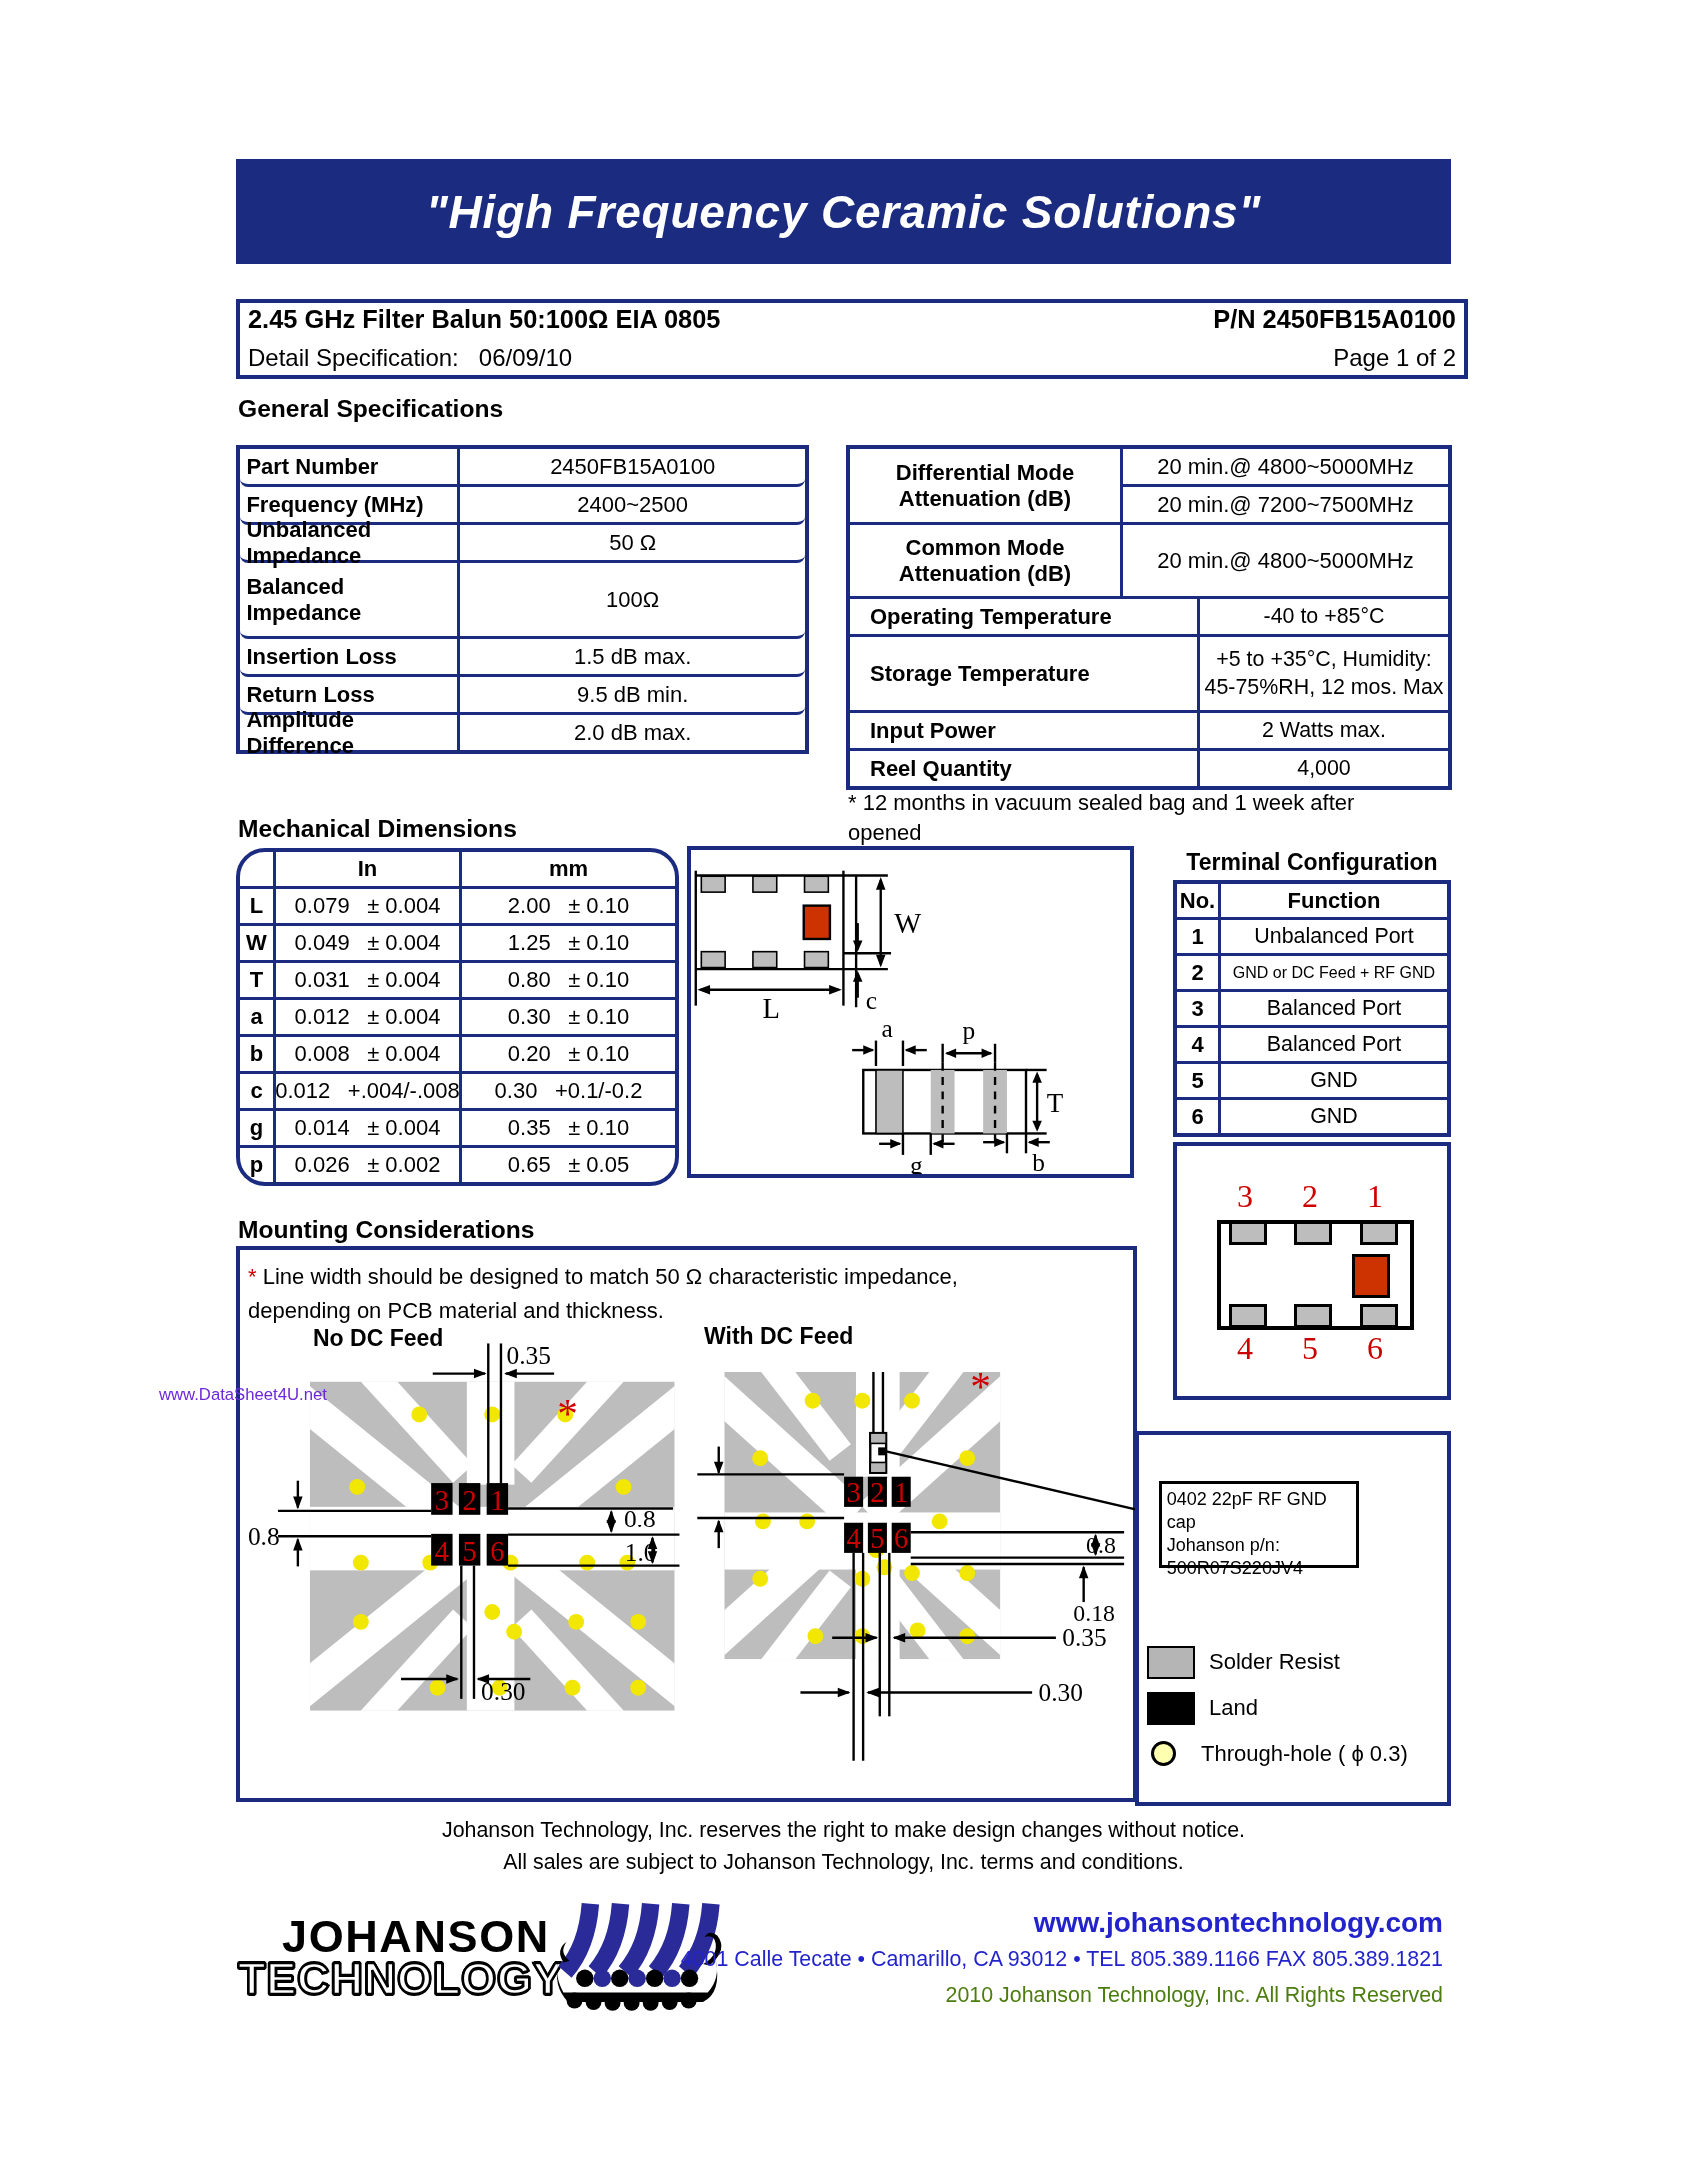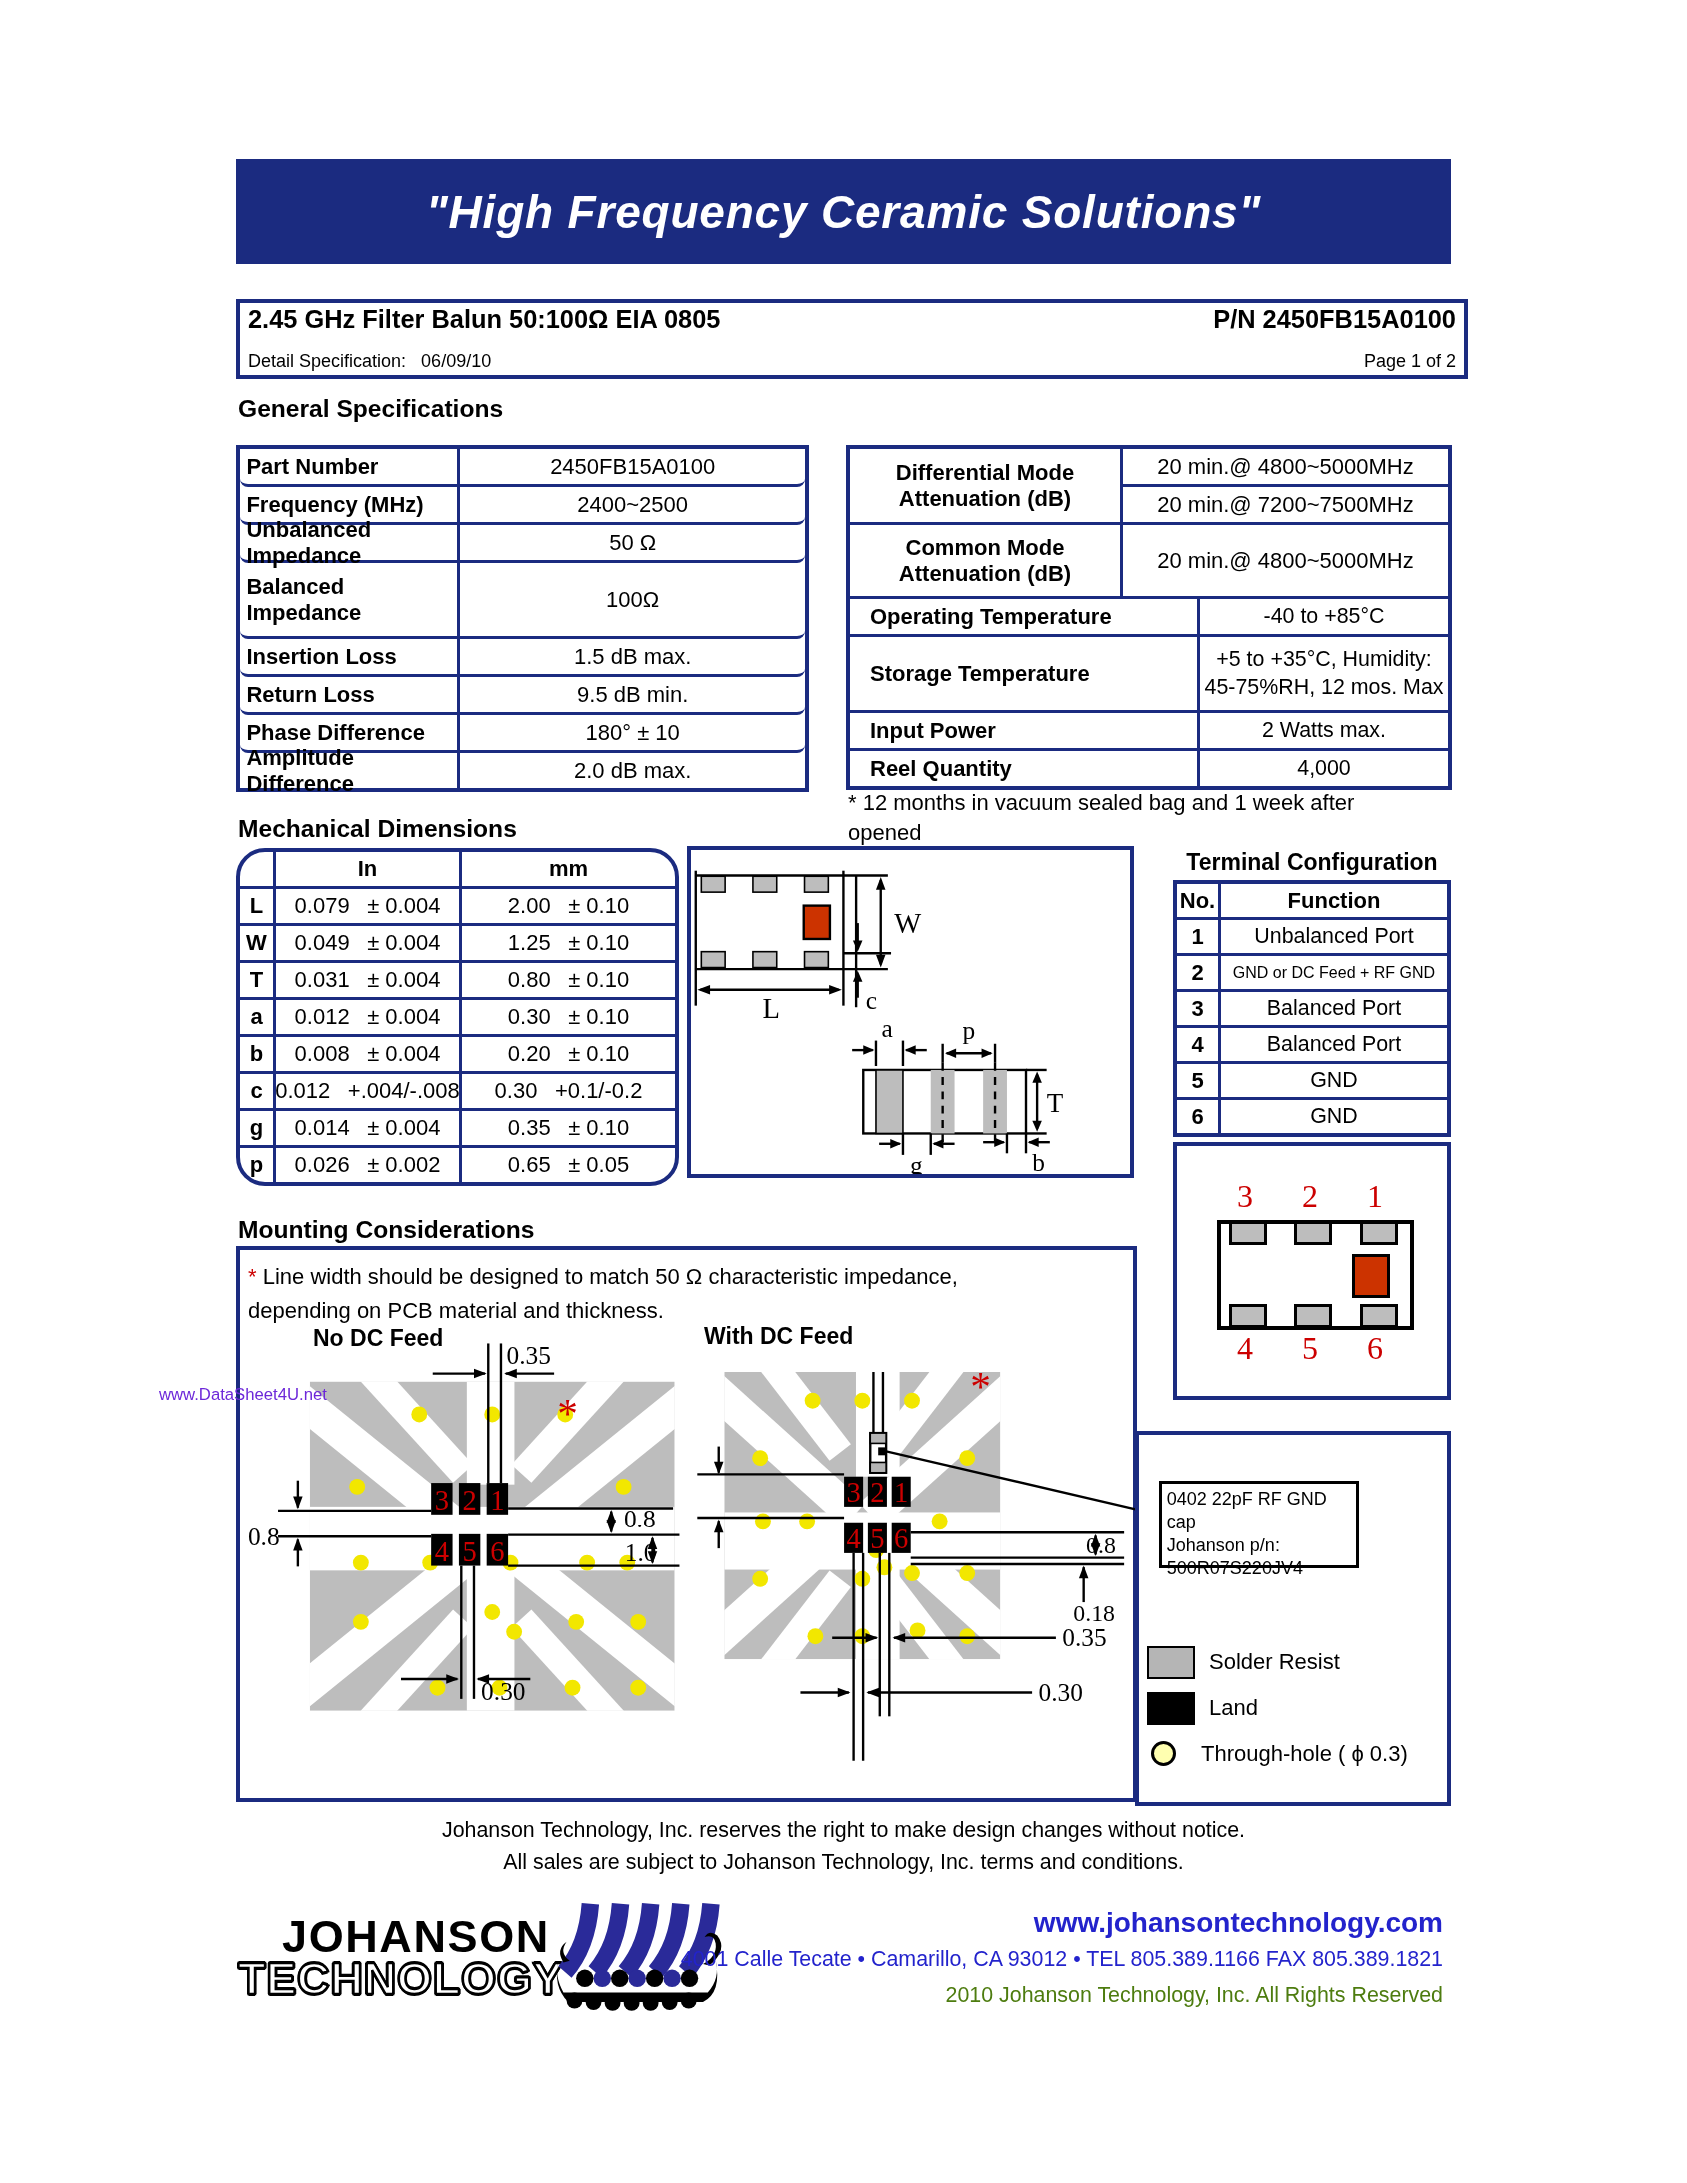--- a/index.html
+++ b/index.html
@@ -10,21 +10,21 @@
   
   .banner{left:236px;top:159px;width:1215px;height:105px;background:#1b2b80;
           display:flex;align-items:center;justify-content:center;}
   .banner span{color:#fff;font-size:46px;font-weight:bold;font-style:italic;letter-spacing:0.8px;}
 
   
   .titlebox{left:236px;top:299px;width:1208px;height:67px;border:4px solid #1b2b80;
             display:flex;flex-direction:column;justify-content:space-between;padding:2.4px 8px;box-sizing:content-box;}
   .trow{display:flex;justify-content:space-between;align-items:baseline;}
   .trow .big{font-size:25.4px;font-weight:bold;}
-  .trow .sm{font-size:18px;}
+  .trow .sm{font-size:24px;}
 
   .heading{font-size:24.6px;font-weight:bold;}
 
   
   .btbl{border:4px solid #1b2b80;background:#fff;}
 
   
   .gs-left{left:236px;top:445px;width:565px;}
   .lrow{display:flex;border-bottom:3.2px solid #1b2b80;}
   .lrow:last-child{border-bottom:none;}
@@ -163,24 +163,20 @@
       <div class="lab">Balanced Impedance</div>
       <div class="val">100Ω</div>
     </div>
       <div class="lrow">
       <div class="lab">Insertion Loss</div>
       <div class="val">1.5 dB max.</div>
     </div>
       <div class="lrow">
       <div class="lab">Return Loss</div>
       <div class="val">9.5 dB min.</div>
-    </div>
-      <div class="lrow">
-      <div class="lab">Phase Difference</div>
-      <div class="val">180° ± 10</div>
     </div>
       <div class="lrow">
       <div class="lab">Amplitude Difference</div>
       <div class="val">2.0 dB max.</div>
     </div>
     </div>
 
   <div class="abs btbl gs-right">
     <div class="att-grid">
       <div class="att-lab">

